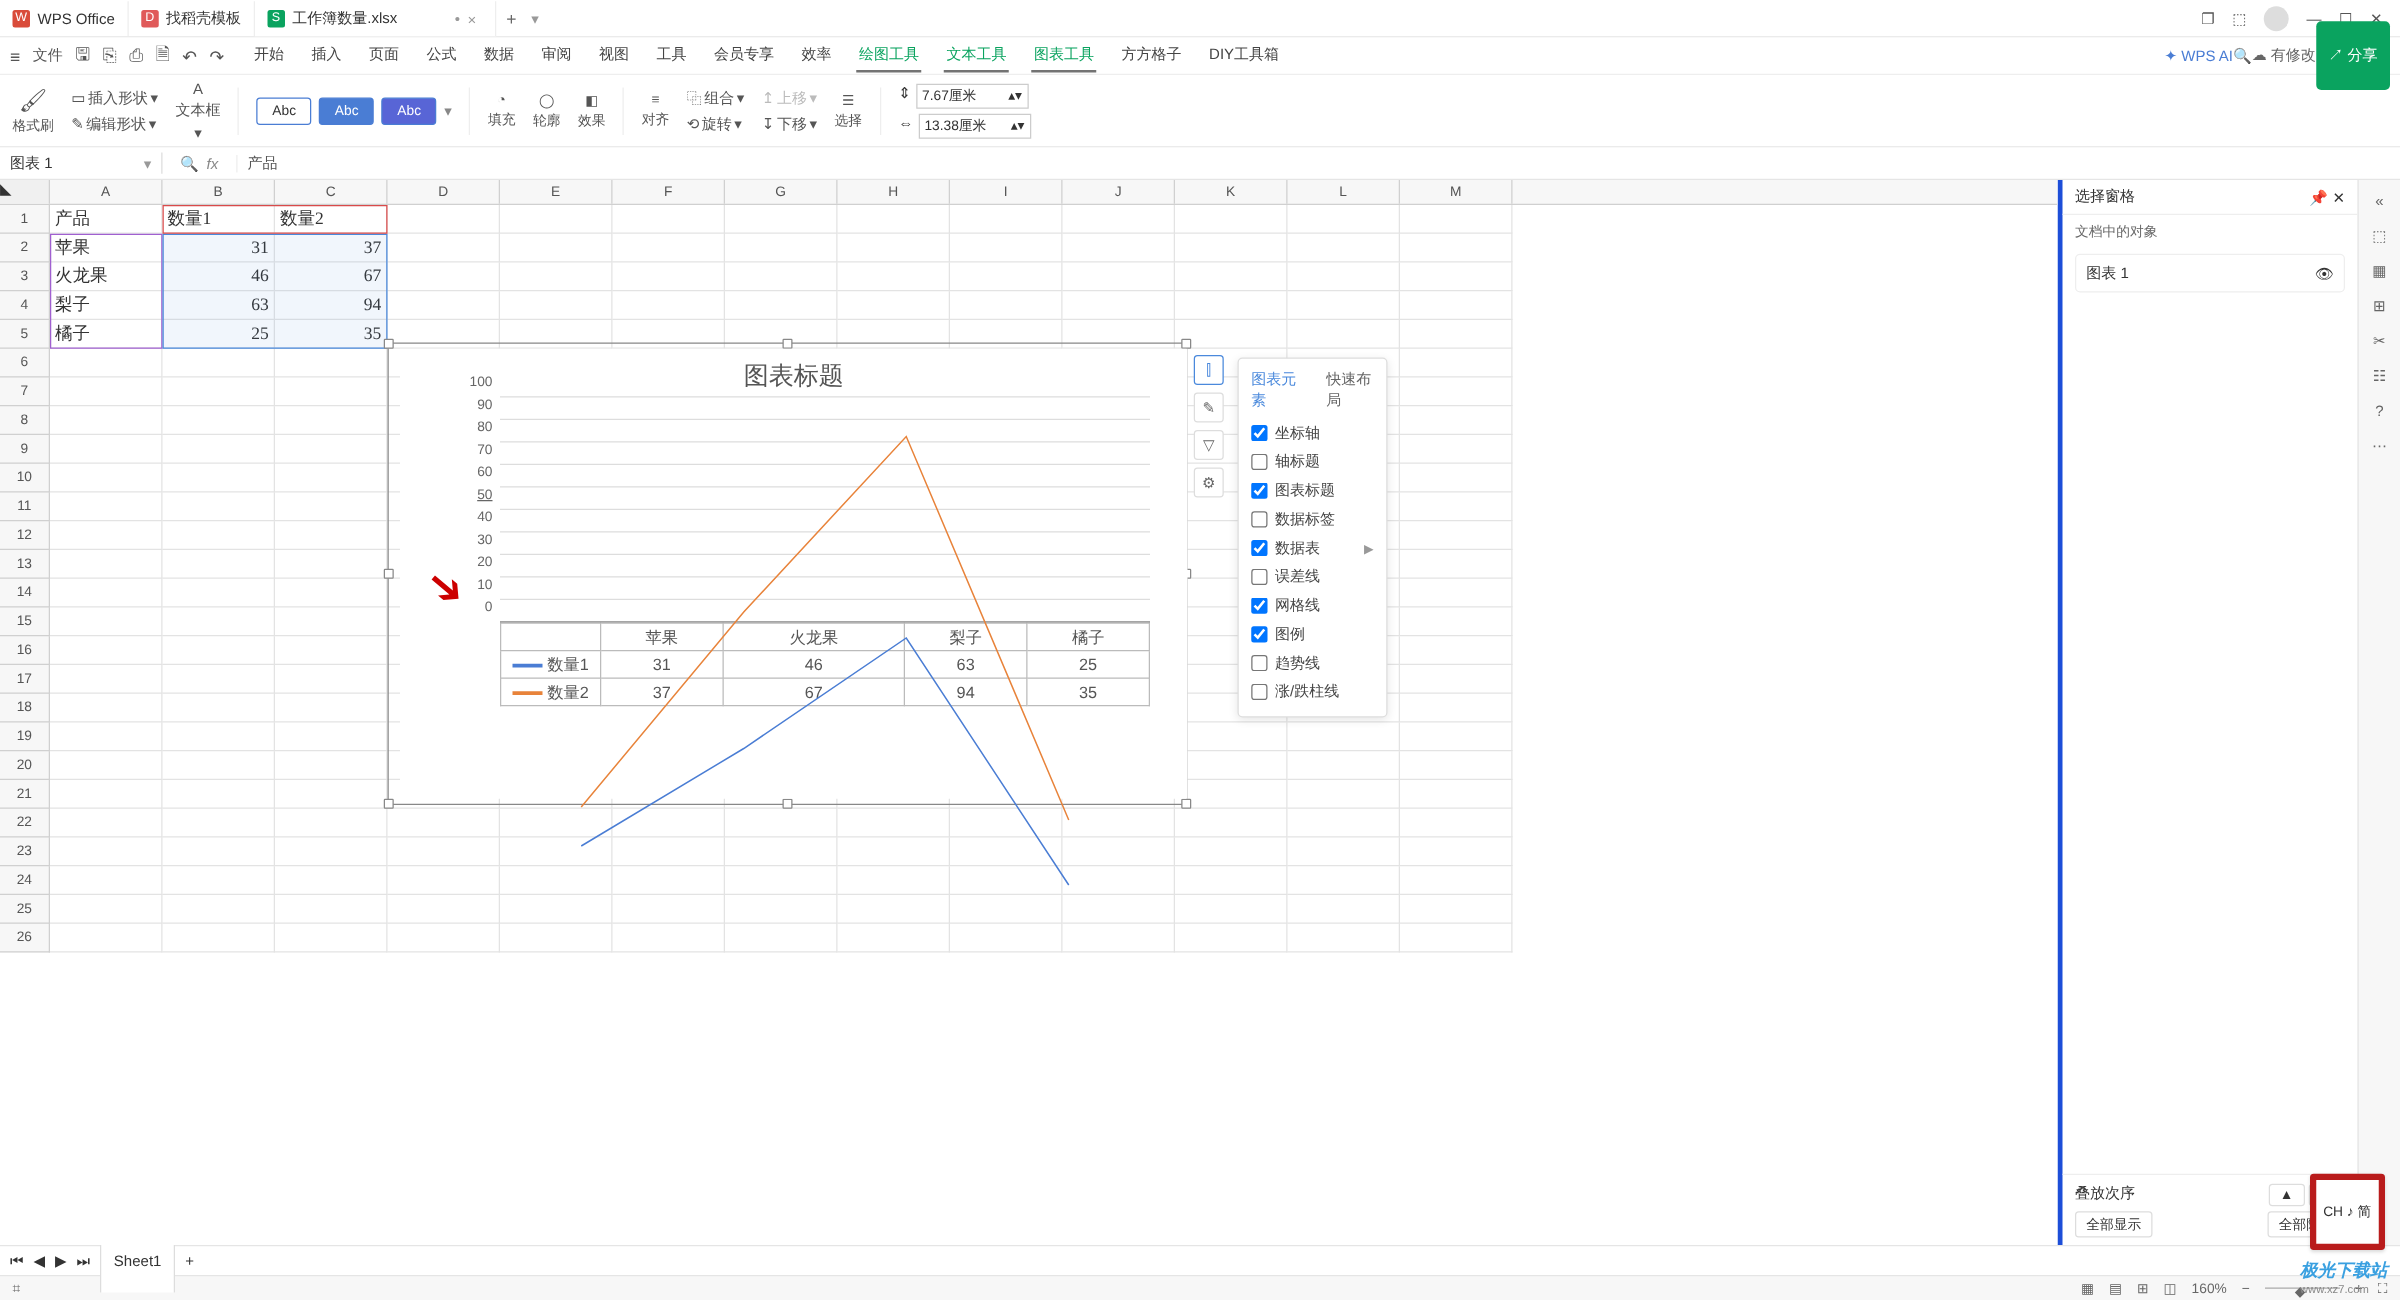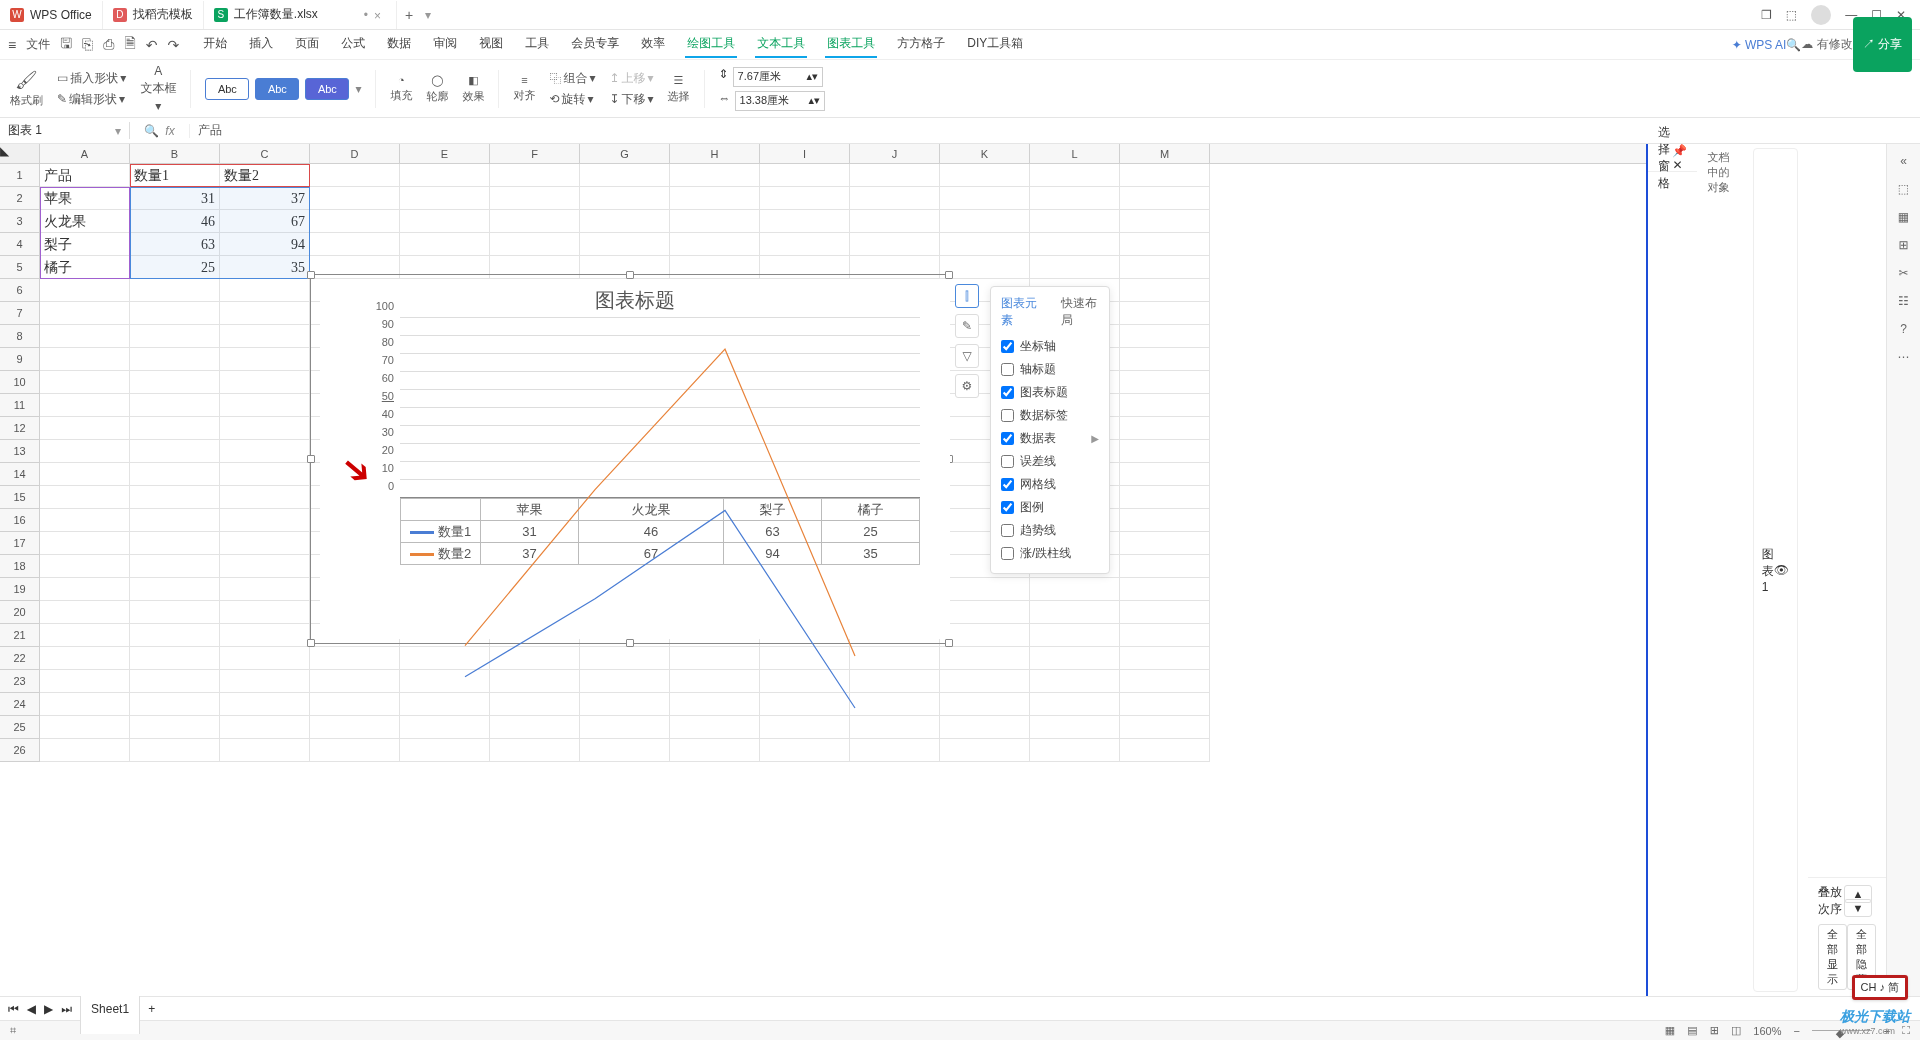--- a/index.html
+++ b/index.html
@@ -13,21 +13,21 @@
 .tab-add{width:24px;text-align:center;color:#666;font-size:14px}
 .win-btns{margin-left:auto;display:flex;align-items:center;gap:14px;padding-right:14px;color:#555}
 .win-btns span{cursor:pointer}
 .avatar{width:20px;height:20px;border-radius:50%;background:#ddd}
 
 .menubar{height:30px;background:#fff;display:flex;align-items:center;padding:0 8px;gap:4px;border-bottom:1px solid #eee}
 .menu-left{display:flex;align-items:center;gap:10px;color:#555}
 .menu-left .ic{font-size:14px;cursor:pointer}
 .menu-tabs{display:flex;gap:18px;margin-left:18px}
 .menu-tabs span{padding:4px 2px;cursor:pointer;color:#444}
-.menu-tabs span.ctx{color:#0aa35f;border-bottom:2px solid #0ea5e9}
+.menu-tabs span.ctx{color:#0aa35f;border-bottom:2px solid #737373}
 .menu-right{margin-left:auto;display:flex;align-items:center;gap:0}
 .share-btn{background:#0aa35f;color:#fff;padding:19px 10px;border-radius:4px;font-size:12px}
 
 .ribbon{height:58px;background:#fff;border-bottom:1px solid #e5e5e5;display:flex;align-items:center;padding:0 10px;gap:14px}
 .rgroup{display:flex;flex-direction:column;align-items:center;gap:2px;color:#555;font-size:11px}
 .abc{width:44px;height:22px;border:1px solid #4a7dd4;border-radius:3px;display:flex;align-items:center;justify-content:center;font-size:11px}
 .abc.fill{background:#4a7dd4;color:#fff}
 .abc.fill2{background:#5865d6;color:#fff}
 .rsep{width:1px;height:38px;background:#eee}
 .rbtn{display:flex;align-items:center;gap:2px;color:#555;font-size:12px}
@@ -75,34 +75,34 @@
 .cbtn{width:24px;height:24px;border:1px solid #ddd;background:#fff;border-radius:3px;display:flex;align-items:center;justify-content:center;color:#666;font-size:12px}
 .cbtn.sel{border-color:#4a89dc;color:#4a89dc}
 
 .popup{position:absolute;left:990px;top:142px;width:120px;background:#fff;border:1px solid #ddd;border-radius:4px;box-shadow:0 2px 8px rgba(0,0,0,.1);padding:8px 6px;font-size:12px}
 .popup-tabs{display:flex;gap:22px;margin-bottom:6px;padding:0 4px}
 .popup-tabs .pt{cursor:pointer;color:#666}
 .popup-tabs .pt.act{color:#4a89dc}
 .popup label{display:flex;align-items:center;gap:6px;padding:3px 4px;color:#444}
 .popup label .arr{margin-left:auto;color:#999;font-size:10px}
 
-.rpanel{width:240px;background:#fff;border-left:2px solid #1d4ed8;display:flex;flex-direction:row}
+.rpanel{width:240px;background:#fff;border-left:4px solid #1d4ed8;display:flex;flex-direction:column}
 .rpanel-hd{height:28px;display:flex;align-items:center;justify-content:space-between;padding:0 10px;font-size:12px;border-bottom:1px solid #eee}
 .rpanel-sub{padding:6px 10px;font-size:11px;color:#666}
 .obj-item{margin:4px 10px;padding:6px 8px;border:1px solid #eee;border-radius:4px;display:flex;align-items:center;justify-content:space-between}
 .rpanel-ft{margin-top:auto;padding:6px 10px;border-top:1px solid #eee;display:flex;flex-direction:column;gap:6px}
 .ft-row{display:flex;align-items:center;justify-content:space-between}
 .pill{border:1px solid #ddd;border-radius:3px;padding:2px 8px;font-size:11px;cursor:pointer}
 .sidetools{width:34px;background:#f7f7f7;border-left:1px solid #e5e5e5;display:flex;flex-direction:column;align-items:center;gap:14px;padding-top:10px;color:#666}
 
 .sheettabs{height:24px;background:#fff;border-top:1px solid #e5e5e5;display:flex;align-items:center;padding:0 8px;gap:8px}
 .stab{padding:18px 10px;border:1px solid #ddd;border-bottom:none;background:#fff;font-size:12px}
 .status{height:20px;background:#f7f7f7;border-top:1px solid #e5e5e5;display:flex;align-items:center;padding:0 10px;font-size:11px;color:#666;justify-content:space-between}
 .status-r{display:flex;align-items:center;gap:12px}
-.ime{position:fixed;right:12px;bottom:40px;background:#fff;border:3px solid #b91c1c;border-radius:3px;padding:2px 6px;font-size:11px;box-shadow:0 1px 3px rgba(0,0,0,.15)}
+.ime{position:fixed;right:12px;bottom:40px;background:#fff;border:5px solid #b91c1c;border-radius:3px;padding:18px 6px;font-size:11px;box-shadow:0 1px 3px rgba(0,0,0,.15)}
 .watermark{position:fixed;right:10px;bottom:4px;font-size:14px;color:#3aa0e0;font-style:italic;font-weight:bold}
 .watermark small{display:block;font-size:9px;color:#888;font-style:normal;font-weight:normal}
 </style>
 </head>
 <body>
 
 <div class="titlebar">
   <div class="tab">
     <span class="tab-icon" style="background:#d94b3a;color:#fff">W</span>
     <span>WPS Office</span>

